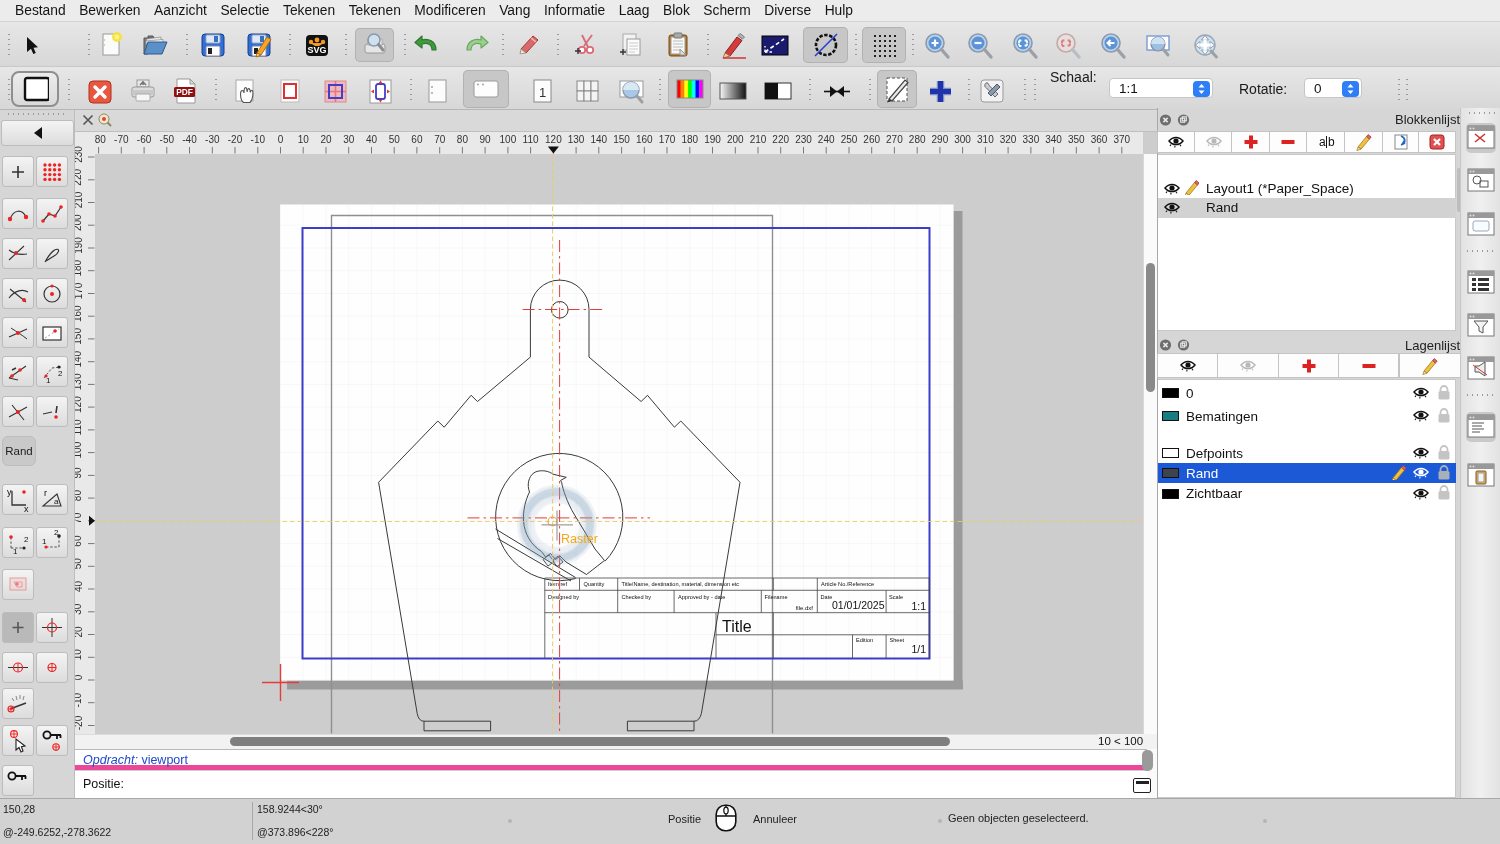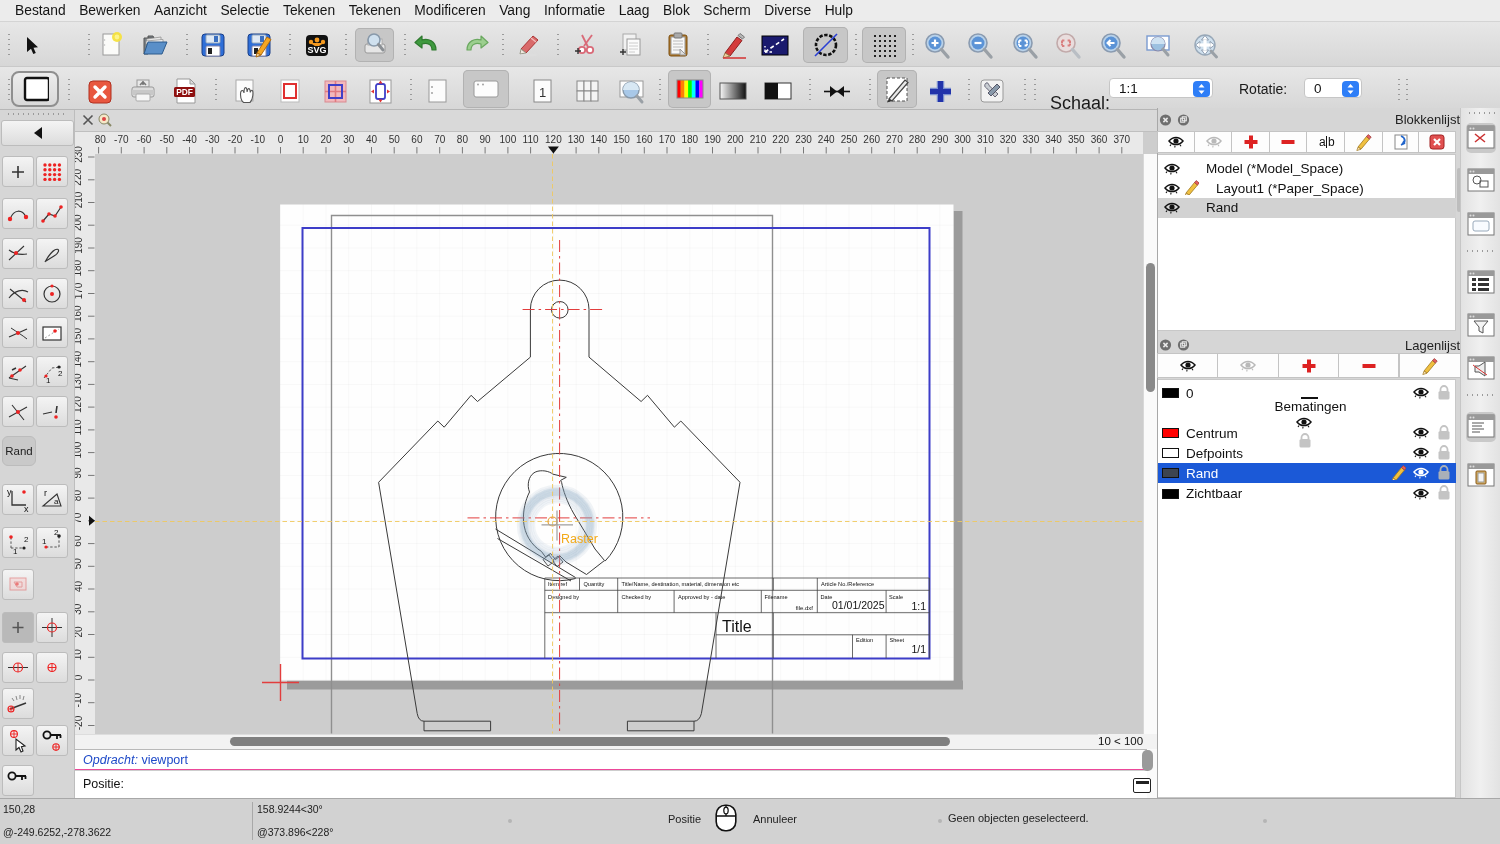--- a/index.html
+++ b/index.html
@@ -448,21 +448,21 @@
     <div class="vsep" style="left:968px;top:10px;height:24px;"></div>
     <div class="titem " style="left:975px;top:8px;width:34px;height:32px;">
       <svg width="30" height="30" viewBox="0 0 30 30" style="">
         <rect x="4" y="4" width="22" height="22" rx="3" fill="#f2f2f2" stroke="#999"></rect>
         <path d="M9 7 C7 9 7.5 11 9.5 12 L18 21 L21 18 L12 9.5 C11.5 7.5 11 6.5 9 7 Z" fill="#c8cdd2" stroke="#667"></path>
         <path d="M20 8 L23 11 L14 20 L11 17 Z" fill="#8899aa" stroke="#556"></path>
       </svg>
     </div>
     <div class="vsep" style="left:1024px;top:10px;height:24px;"></div>
     <div class="vsep" style="left:1034px;top:10px;height:24px;"></div>
-    <div style="position:absolute;left:1050px;top:26px;font-size:18px;color:#1a1a1a;">Schaal:</div>
+    <div style="position:absolute;left:1050px;top:2px;font-size:14px;color:#1a1a1a;">Schaal:</div>
     <div style="position:absolute;left:1109px;top:11px;width:104px;height:20px;background:#fff;border:1px solid #c6c6c6;border-radius:4px;font-size:13.5px;color:#111;line-height:19px;padding-left:9px;">1:1<div style="position:absolute;right:2.5px;top:2px;width:17px;height:15.5px;background:#2e7ef7;border-radius:4px;"><svg width="17" height="16" viewBox="0 0 17 16" style="">
           <path d="M8.5 3 L11.5 6.5 L5.5 6.5 Z M8.5 13 L11.5 9.5 L5.5 9.5 Z" fill="#fff"></path>
         </svg></div></div>
     <div style="position:absolute;left:1239px;top:14px;font-size:14px;color:#1a1a1a;">Rotatie:</div>
     <div style="position:absolute;left:1304px;top:11px;width:58px;height:20px;background:#fff;border:1px solid #c6c6c6;border-radius:4px;font-size:13.5px;color:#111;line-height:19px;padding-left:9px;">0<div style="position:absolute;right:2.5px;top:2px;width:17px;height:15.5px;background:#2e7ef7;border-radius:4px;"><svg width="17" height="16" viewBox="0 0 17 16" style="">
           <path d="M8.5 3 L11.5 6.5 L5.5 6.5 Z M8.5 13 L11.5 9.5 L5.5 9.5 Z" fill="#fff"></path>
         </svg></div></div>
     <div class="vsep" style="left:1398px;top:10px;height:24px;"></div>
     <div class="vsep" style="left:1406px;top:10px;height:24px;"></div>
   </div>
@@ -903,21 +903,21 @@
       </g>
       <circle cx="457.5" cy="367.5" r="4.5" stroke="#e8a33d" stroke-width="1.2" fill="none"></circle>
       <path d="M446.5,370.9 L478.0,370.9 M462.0,356.5 L462.0,386.5" stroke="#9f9f9f" stroke-width="1.2" fill="none"></path>
       <text x="466" y="388.5" font-size="12.5" fill="#f2a918" font-family="Liberation Sans">Raster</text>
     </svg></div>
 <div class="abs" style="left:1143px;top:154px;width:14px;height:580px;background:#fafafa;border-left:1px solid #d8d8d8;"></div>
 <div class="abs" style="left:1145.5px;top:263px;width:9px;height:129px;background:#8a8a8a;border-radius:5px;"></div>
 <div class="abs" style="left:75px;top:734px;width:1082px;height:15px;background:#f2f2f2;border-top:1px solid #ddd;"></div>
 <div class="abs" style="left:230px;top:737px;width:720px;height:9px;background:#7f7f7f;border-radius:5px;"></div>
 <div class="abs" style="left:1098px;top:734px;width:60px;height:15px;background:#f2f2f2;font-size:11.5px;color:#111;line-height:15px;">10 &lt; 100</div>
-<div class="abs cmdrow" style="left:75px;top:749px;width:1072px;height:21px;border-top:1px solid #b8b8b8;border-bottom:1px solid #ec4899;font-size:12.5px;line-height:20px;color:#1d49c8;"><span style="font-style:italic;margin-left:8px;">Opdracht:</span> <span>viewport</span></div>
+<div class="abs cmdrow" style="left:75px;top:749px;width:1072px;height:21px;border-top:1px solid #b8b8b8;border-bottom:5px solid #ec4899;font-size:12.5px;line-height:20px;color:#1d49c8;"><span style="font-style:italic;margin-left:8px;">Opdracht:</span> <span>viewport</span></div>
 <div class="abs cmdrow" style="left:75px;top:771px;width:1072px;height:27px;font-size:12.5px;line-height:26px;color:#111;"><span style="margin-left:8px;">Positie:</span></div>
 <div class="abs" style="left:1147px;top:749px;width:10px;height:49px;background:#fafafa;"></div>
 <div class="abs" style="left:1142px;top:750px;width:11px;height:21px;background:#9a9a9a;border-radius:5px;"></div>
 <div class="abs" style="left:1133px;top:778px;width:18px;height:15px;border:1.4px solid #222;border-radius:2px;background:#fff;">
     <div style="margin:1.5px;height:3.5px;background:#222;"></div>
   </div>
 <div class="abs dock" style="left:1157px;top:108px;width:303px;height:225px;">
     <div class="docktitle" style="top:2px;">Blokkenlijst</div>
     <div style="position:absolute;left:1px;top:5px;width:32px;height:14px;"><svg width="32" height="14" viewBox="0 0 32 14" style="">
         <circle cx="6.5" cy="7" r="5.6" fill="#6e6e6e"></circle>
@@ -977,45 +977,34 @@
         <path d="M9 12 l4.5 -1 l-2 -3.8 Z" fill="#26c"></path>
       </svg>
     </div>
     <div class="dbtn" style="left:260px;top:23px;width:38px;height:22px;">
       <svg width="18" height="18" viewBox="0 0 18 18" style="">
         <rect x="2" y="2" width="14" height="14" rx="2.6" fill="#e05050" stroke="#a02020"></rect>
         <path d="M6 6 L12 12 M12 6 L6 12" stroke="#fff" stroke-width="2.2"></path>
       </svg>
     </div>
     <div style="position:absolute;left:0;top:46px;width:298px;height:177px;background:#fff;border:1px solid #c8c8c8;border-left:none;">
-      <div class="row" style="left:0;top:4px;width:298px;height:19.5px;">
-        <span style="width:14px;margin-left:5px;"><svg width="18" height="15" viewBox="0 0 18 15" style="">
-            <path d="M2 8 C6 3.2 12 3.2 16 8 C12 12.8 6 12.8 2 8 Z" fill="none" stroke="#111" stroke-width="1.5"></path>
-            <circle cx="9" cy="8" r="2.6" fill="#111"></circle>
-            <g stroke="#111" stroke-width="1.1">
-              <path d="M4 11.5 L3 13 M8 12.8 L7.8 14.5 M13 11.7 L14 13.3"></path>
-            </g>
-          </svg></span>
-        <span style="width:17px;margin-left:6px;"></span>
-        <span style="margin-left:6px;">Model (*Model_Space)</span>
-      </div>
       <div class="row" style="left:0;top:24px;width:298px;height:19.5px;">
         <span style="width:14px;margin-left:5px;"><svg width="18" height="15" viewBox="0 0 18 15" style="">
             <path d="M2 8 C6 3.2 12 3.2 16 8 C12 12.8 6 12.8 2 8 Z" fill="none" stroke="#111" stroke-width="1.5"></path>
             <circle cx="9" cy="8" r="2.6" fill="#111"></circle>
             <g stroke="#111" stroke-width="1.1">
               <path d="M4 11.5 L3 13 M8 12.8 L7.8 14.5 M13 11.7 L14 13.3"></path>
             </g>
           </svg></span>
         <span style="width:17px;margin-left:6px;"><svg width="16" height="16" viewBox="0 0 16 16" style="">
             <path d="M3 14 L11.5 3.5 L14.5 6 L6 16.2 Z" fill="#f0c040" stroke="#a07820" stroke-width="0.8"></path>
             <path d="M11.5 3.5 L13.2 1.6 L16.2 4 L14.5 6 Z" fill="#e86060" stroke="#a04040" stroke-width="0.8"></path>
             <path d="M3 14 L6 16.2 L1.8 17.6 Z" fill="#f8e0b0" stroke="#a07820" stroke-width="0.7"></path>
           </svg></span>
-        <span style="margin-left:16px;">Layout1 (*Paper_Space)</span>
+        <span style="margin-left:6px;">Layout1 (*Paper_Space)</span>
       </div>
       <div class="row" style="left:0;top:43px;width:298px;height:19.5px;background:#d2d2d2;">
         <span style="width:14px;margin-left:5px;"><svg width="18" height="15" viewBox="0 0 18 15" style="">
             <path d="M2 8 C6 3.2 12 3.2 16 8 C12 12.8 6 12.8 2 8 Z" fill="none" stroke="#111" stroke-width="1.5"></path>
             <circle cx="9" cy="8" r="2.6" fill="#111"></circle>
             <g stroke="#111" stroke-width="1.1">
               <path d="M4 11.5 L3 13 M8 12.8 L7.8 14.5 M13 11.7 L14 13.3"></path>
             </g>
           </svg></span>
         <span style="width:17px;margin-left:6px;"></span>
@@ -1078,39 +1067,23 @@
             <circle cx="9" cy="8" r="2.6" fill="#111"></circle>
             <g stroke="#111" stroke-width="1.1">
               <path d="M4 11.5 L3 13 M8 12.8 L7.8 14.5 M13 11.7 L14 13.3"></path>
             </g>
           </svg></span>
         <span style="width:20px;"><svg width="16" height="16" viewBox="0 0 16 16" style="">
             <path d="M4.5 7 V5.5 a3.5 3.5 0 0 1 7 0 V7" fill="none" stroke="#c4c4c4" stroke-width="1.8"></path>
             <rect x="2.5" y="7" width="11" height="8.5" rx="1.6" fill="#c4c4c4"></rect>
           </svg></span>
       </div>
-      <div class="row" style="left:0;top:17px;width:298px;height:20px;flex-direction:column;">
+      <div class="row" style="left:0;top:26px;width:298px;height:20px;">
         <span style="display:inline-block;width:17px;height:10px;background:#177d82;border:1px solid #111;margin-left:4px;"></span>
         <span style="margin-left:7px;flex:1;">Bematingen</span>
-        <span style="width:22px;"></span>
-        <span style="width:24px;"><svg width="18" height="15" viewBox="0 0 18 15" style="">
-            <path d="M2 8 C6 3.2 12 3.2 16 8 C12 12.8 6 12.8 2 8 Z" fill="none" stroke="#111" stroke-width="1.5"></path>
-            <circle cx="9" cy="8" r="2.6" fill="#111"></circle>
-            <g stroke="#111" stroke-width="1.1">
-              <path d="M4 11.5 L3 13 M8 12.8 L7.8 14.5 M13 11.7 L14 13.3"></path>
-            </g>
-          </svg></span>
-        <span style="width:20px;"><svg width="16" height="16" viewBox="0 0 16 16" style="">
-            <path d="M4.5 7 V5.5 a3.5 3.5 0 0 1 7 0 V7" fill="none" stroke="#c4c4c4" stroke-width="1.8"></path>
-            <rect x="2.5" y="7" width="11" height="8.5" rx="1.6" fill="#c4c4c4"></rect>
-          </svg></span>
-      </div>
-      <div class="row" style="left:0;top:43.2px;width:298px;height:20px;">
-        <span style="display:inline-block;width:17px;height:10px;background:#f00;border:1px solid #111;margin-left:4px;"></span>
-        <span style="margin-left:7px;flex:1;">Centrum</span>
         <span style="width:22px;"></span>
         <span style="width:24px;"><svg width="18" height="15" viewBox="0 0 18 15" style="">
             <path d="M2 8 C6 3.2 12 3.2 16 8 C12 12.8 6 12.8 2 8 Z" fill="none" stroke="#111" stroke-width="1.5"></path>
             <circle cx="9" cy="8" r="2.6" fill="#111"></circle>
             <g stroke="#111" stroke-width="1.1">
               <path d="M4 11.5 L3 13 M8 12.8 L7.8 14.5 M13 11.7 L14 13.3"></path>
             </g>
           </svg></span>
         <span style="width:20px;"><svg width="16" height="16" viewBox="0 0 16 16" style="">
             <path d="M4.5 7 V5.5 a3.5 3.5 0 0 1 7 0 V7" fill="none" stroke="#c4c4c4" stroke-width="1.8"></path>

